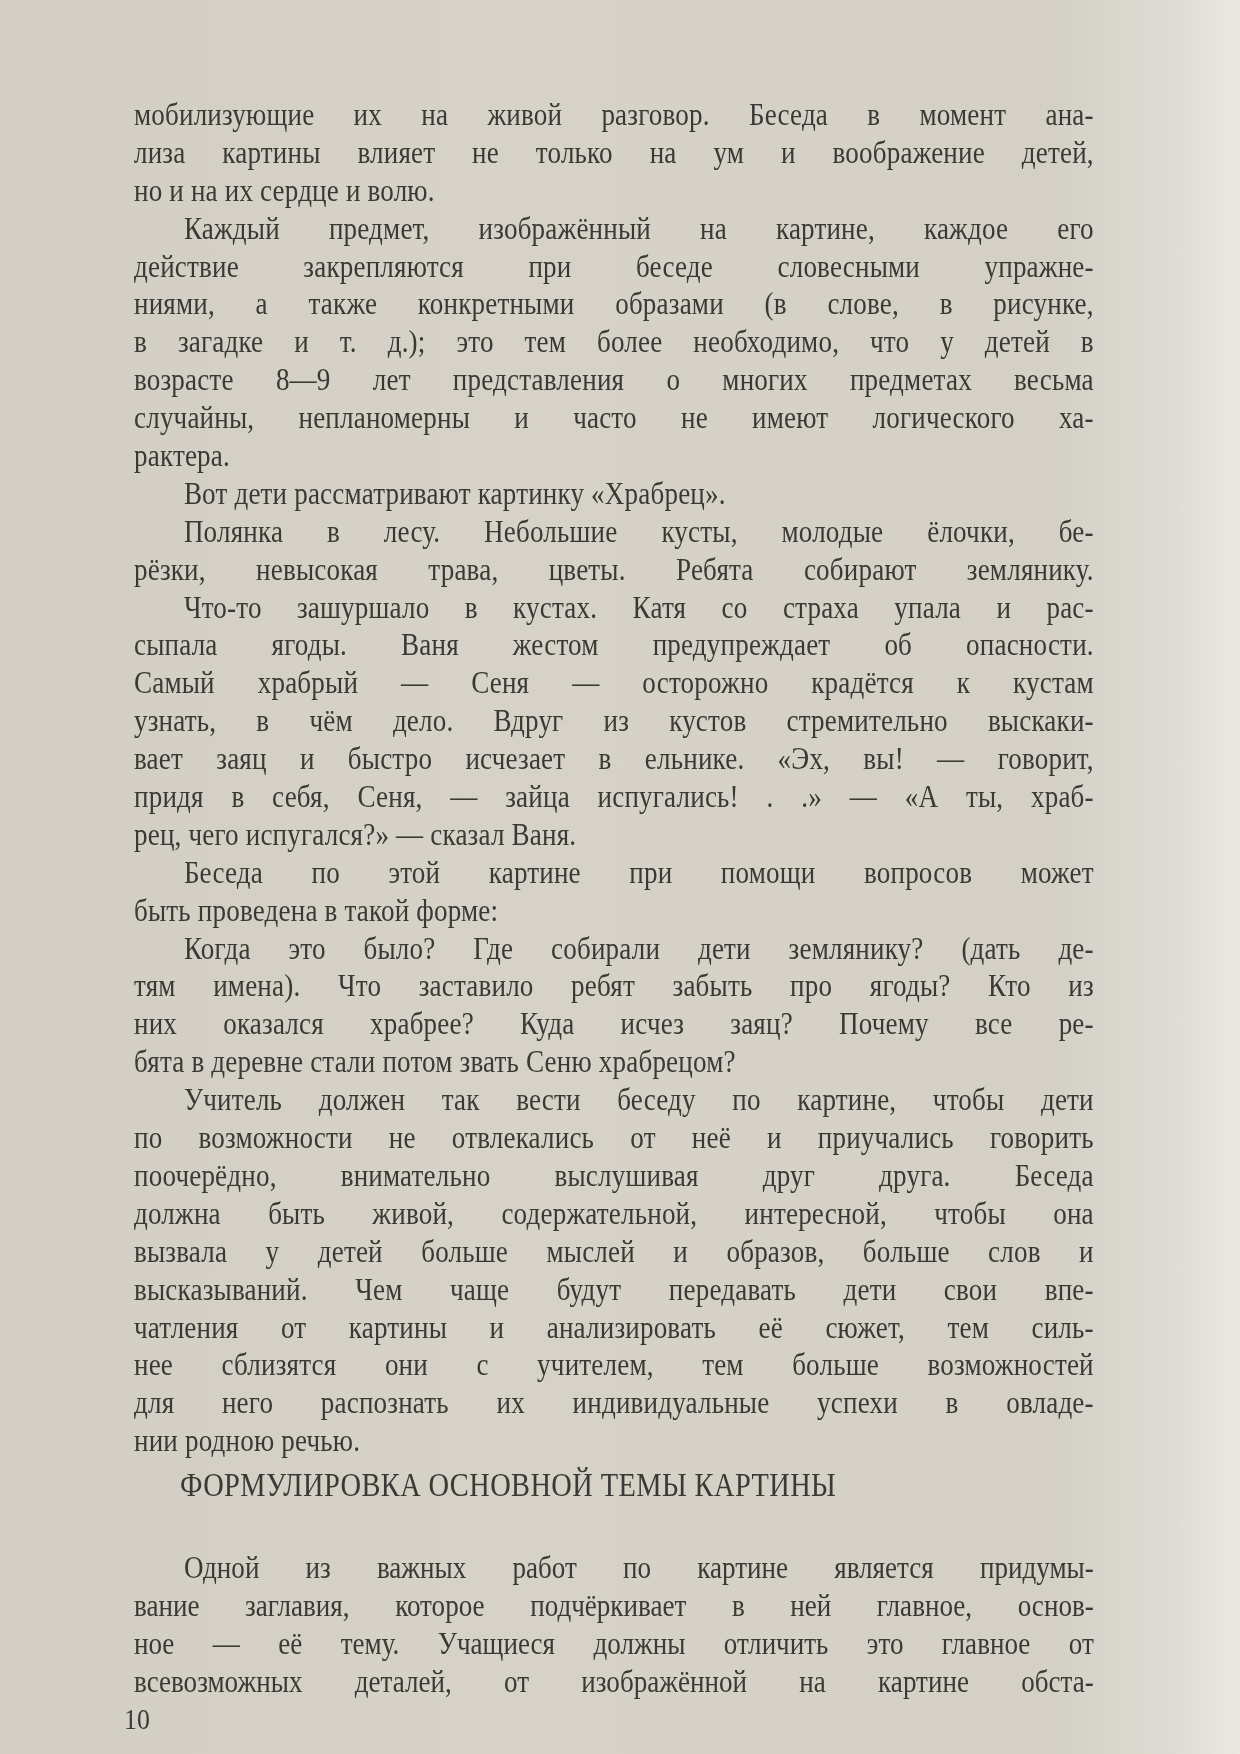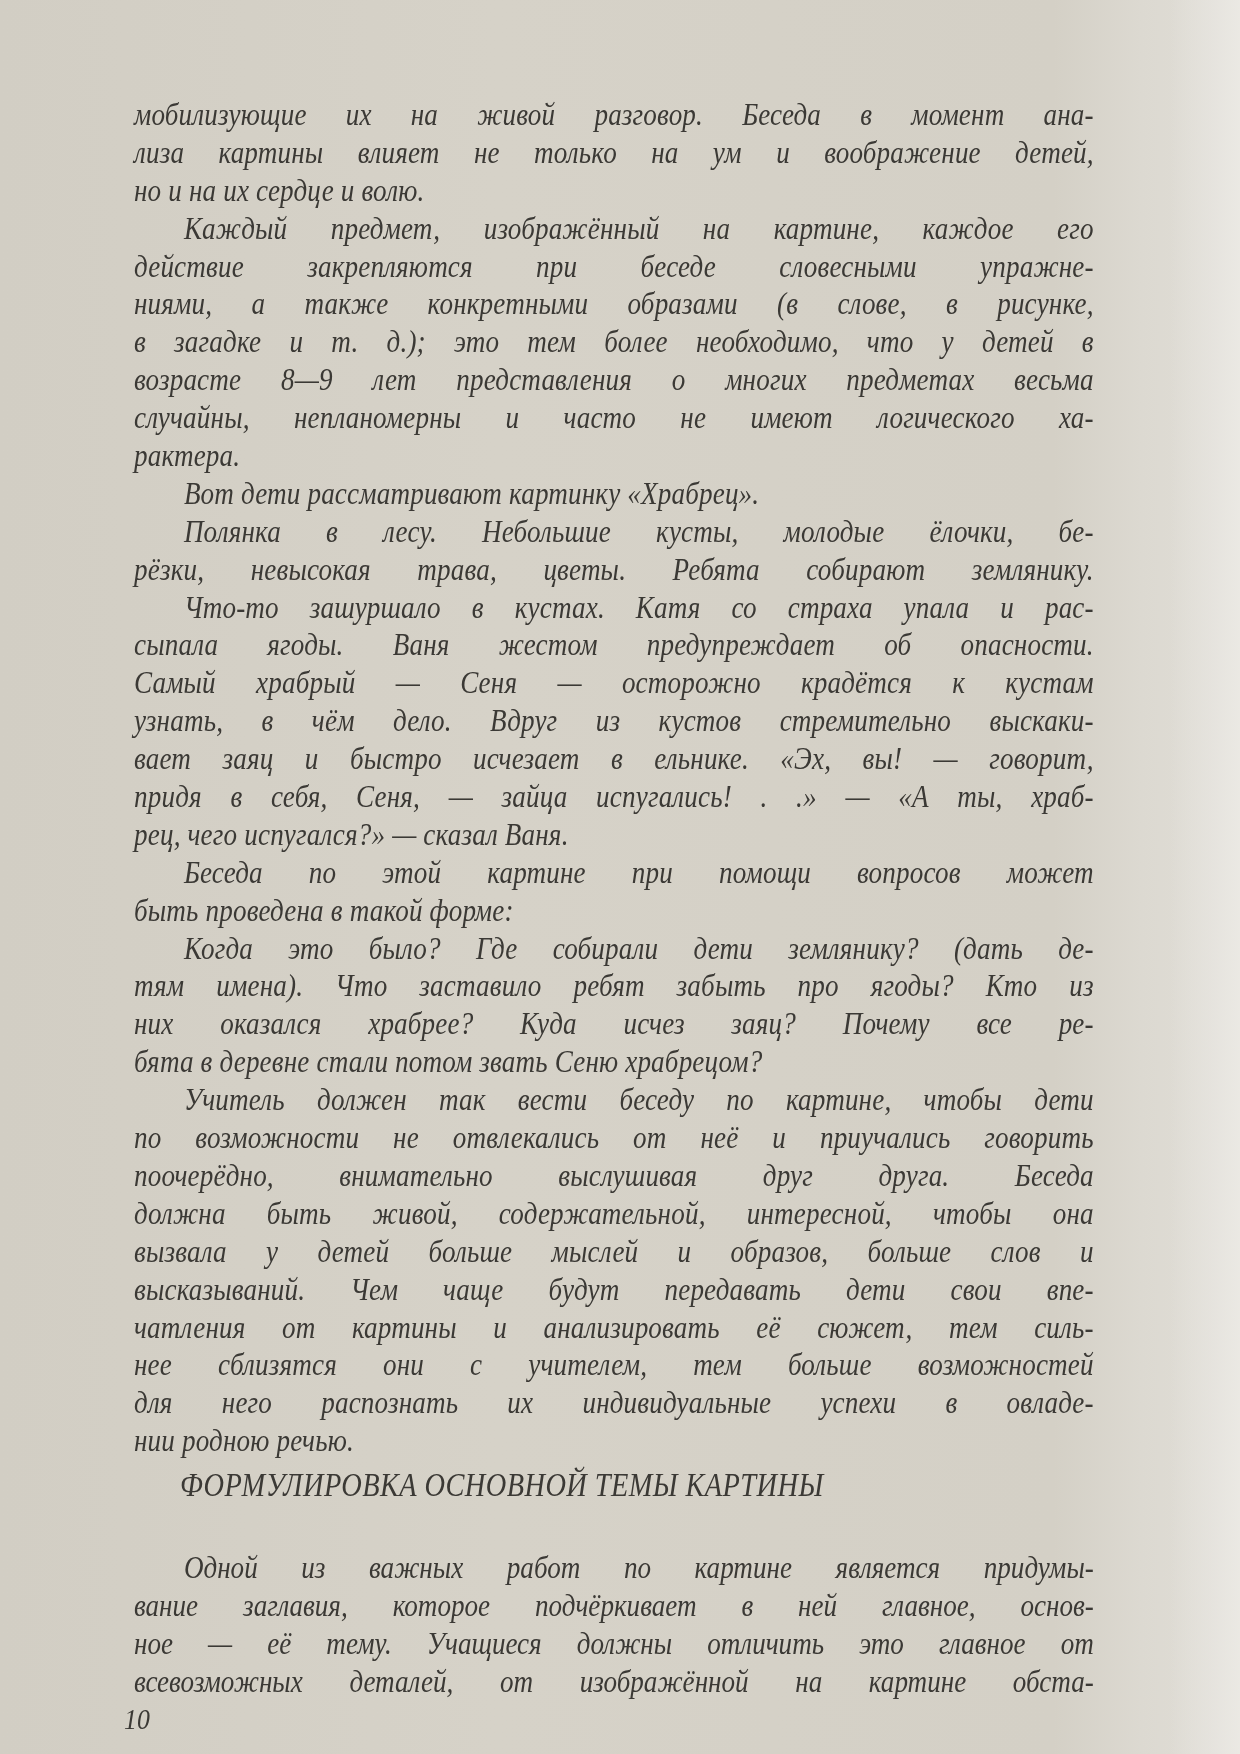--- a/index.html
+++ b/index.html
@@ -5,21 +5,20 @@
   html, body { margin: 0; padding: 0; }
   body {
     width: 1240px; height: 1754px; overflow: hidden;
     background: #cfcbc1;
     font-family: "Liberation Serif", "DejaVu Serif", serif;
   }
   .page {
     position: relative;
     width: 1240px; height: 1754px;
     background: linear-gradient(90deg, #d2cec4 0%, #d6d2c8 40%, #d4d0c6 85%, #dcd9d1 92%, #e1ded7 100%);
-    font-style: italic;
   }
   .edge {
     position: absolute; right: 0; top: 0; width: 70px; height: 1754px;
     background: linear-gradient(90deg, rgba(230,228,222,0) 0%, rgba(232,230,225,0.7) 60%, rgba(236,234,229,0.9) 100%);
   }
   .text-block {
     position: absolute; left: 134px; top: 96px; width: 960px;
     color: #3b3935;
     font-size: 31.5px;
     line-height: 37.9px;

